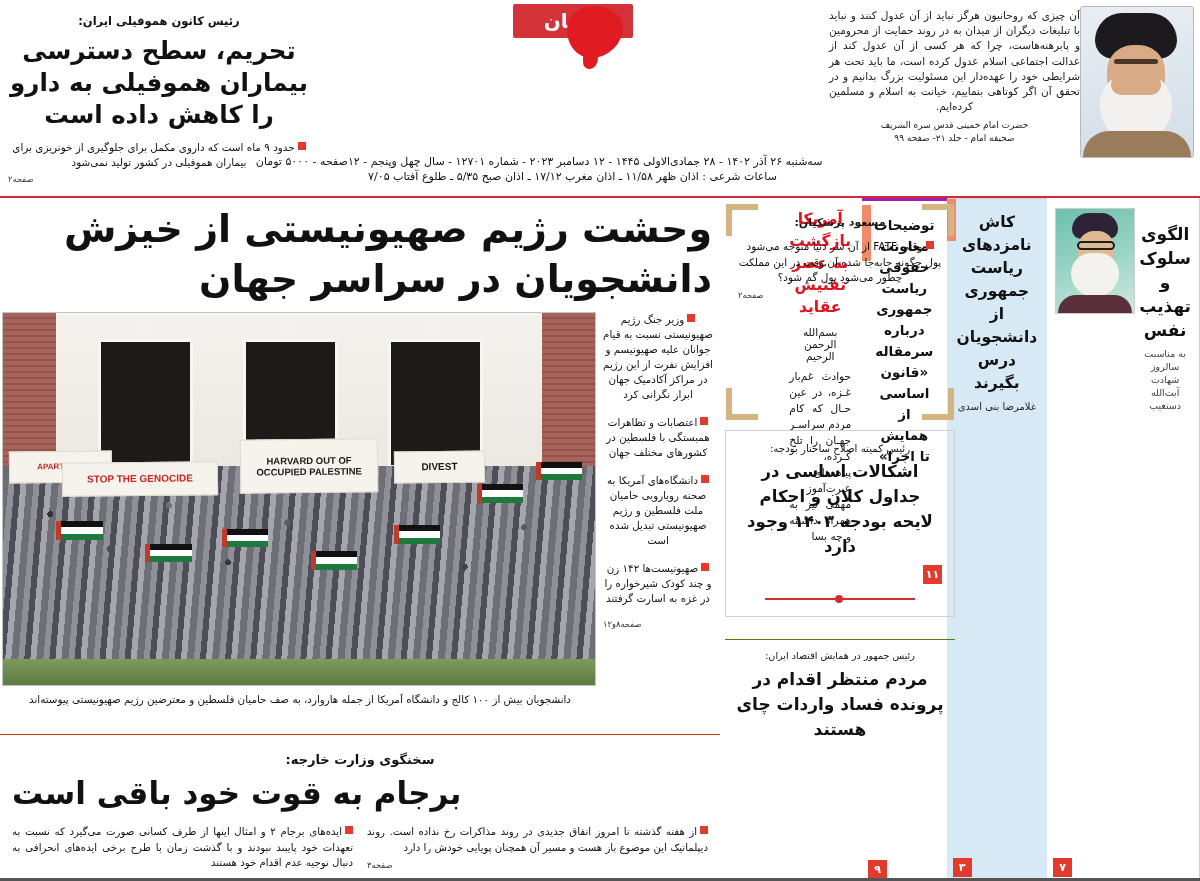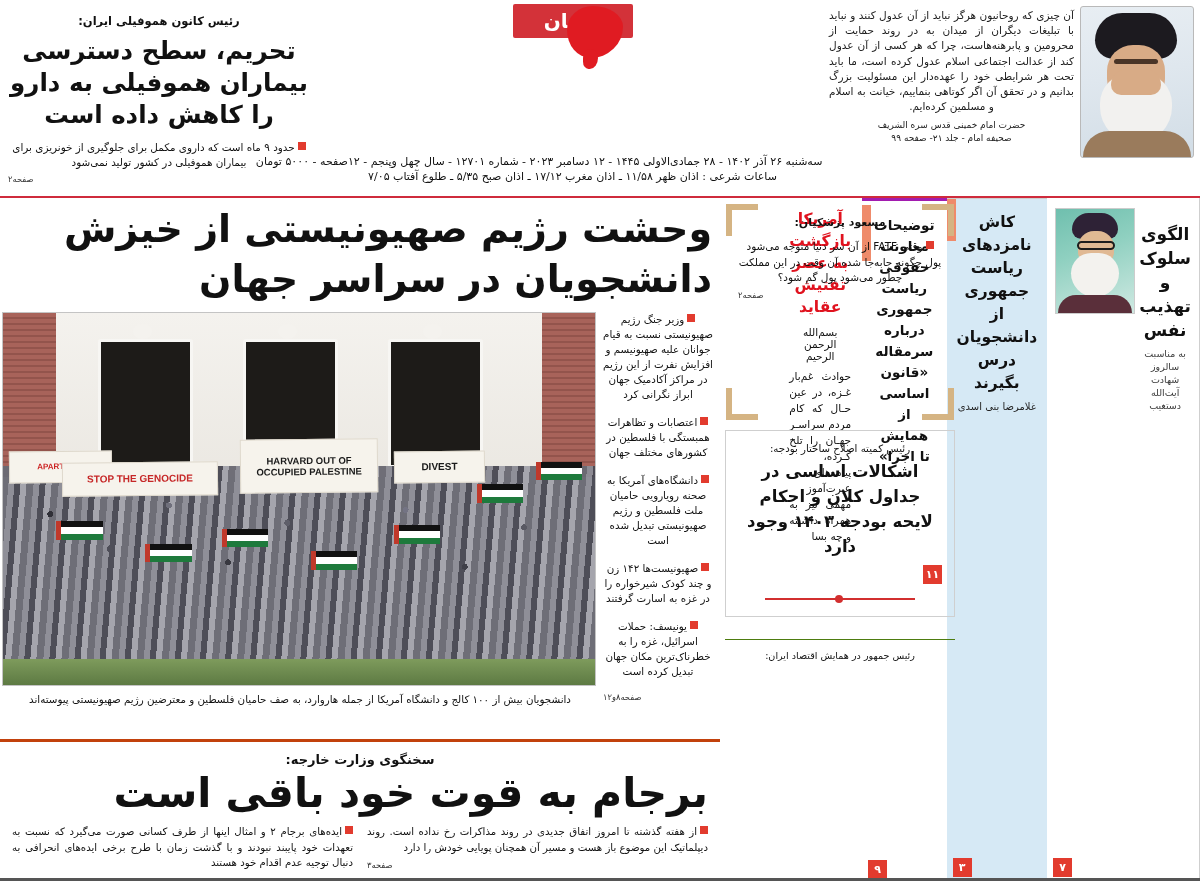--- a/index.html
+++ b/index.html
@@ -11,21 +11,21 @@
   }
   .page{width:1200px;height:881px;position:relative;}
 
   
   .masthead{
     height:196px;width:1200px;position:relative;display:flex;
     flex-direction:row;align-items:flex-start;
   }
   .mh-left{
     width:375px;flex:0 0 375px;display:flex;flex-direction:row;
-    padding:6px 6px 0 4px;box-sizing:border-box;gap:6px;
+    padding:6px 6px 0 4px;box-sizing:border-box;
   }
   .imam-portrait{
     width:112px;height:150px;flex:0 0 112px;border:1px solid #b9b9b9;
     border-radius:3px;overflow:hidden;position:relative;
     background:linear-gradient(170deg,#e8eef3 0%,#dfe7ee 45%,#d2dde6 100%);
   }
   .imam-portrait .turban{
     position:absolute;left:14px;top:6px;width:82px;height:46px;
     background:#1c1a1f;border-radius:44px 44px 30px 30px;
   }
@@ -296,25 +296,25 @@
   .ph-flag.f5{left:66%;top:57%;}
   .ph-flag.f6{left:80%;top:46%;}
   .ph-flag.f7{left:90%;top:40%;}
   .photo-caption{
     font-size:10.3px;line-height:15px;text-align:center;padding:6px 4px 4px 4px;color:#111;
   }
 
   
   .fm-wrap{display:flex;flex-direction:row;width:100%;box-sizing:border-box;}
   .box-fm{
-    padding:10px 12px 8px 12px;box-sizing:border-box;width:100%;
-    border-top:3px solid #c2410c;
+    padding:17px 12px 8px 12px;box-sizing:border-box;width:100%;
+    border-top:1px solid #c2410c;
   }
   .fm-kicker{font-size:13px;font-weight:bold;text-align:center;margin-bottom:5px;}
-  .box-fm h2{margin:0;font-size:41px;line-height:42px;font-weight:bold;text-align:right;}
+  .box-fm h2{margin:0;font-size:31px;line-height:42px;font-weight:bold;text-align:left;}
   .fm-notes{display:flex;flex-direction:row;gap:14px;margin-top:10px;}
   .fm-note{flex:1;font-size:10.2px;line-height:15.2px;text-align:justify;color:#111;}
   .footer-rule{height:3px;background:#555;width:1200px;position:absolute;bottom:0;left:0;}
 </style>
 </head>
 <body>
 
 <div class="page">
 
   <div class="masthead">
@@ -423,36 +423,36 @@
 
       <div class="box-budget">
         <div class="bd-kicker">رئیس کمیته اصلاح ساختار بودجه:</div>
         <h3>اشکالات اساسی در جداول کلان و احکام لایحه بودجه ۱۴۰۳ وجود دارد</h3>
         <div class="pg-badge" style="margin-top:6px;">۱۱</div>
         <div class="divider-dot"></div>
       </div>
 
       <div class="box-eghtesad">
         <div class="eg-kicker">رئیس جمهور در همایش اقتصاد ایران:</div>
+        <h3>مردم منتظر اقدام در پرونده فساد واردات چای هستند</h3>
       </div>
     </div>
 
     <div class="col-main">
 
       <div class="headline-row">
         <h1>وحشت رژیم صهیونیستی از خیزش دانشجویان در سراسر جهان</h1>
       </div>
 
       <div class="mid-main">
         <div class="bullets-col">
           <div class="bullet"><span class="redsq"></span><span>وزیر جنگ رژیم صهیونیستی نسبت به قیام جوانان علیه صهیونیسم و افزایش نفرت از این رژیم در مراکز آکادمیک جهان ابراز نگرانی کرد</span></div>
           <div class="bullet"><span class="redsq"></span><span>اعتصابات و تظاهرات همبستگی با فلسطین در کشورهای مختلف جهان</span></div>
           <div class="bullet"><span class="redsq"></span><span>دانشگاه‌های آمریکا به صحنه رویارویی حامیان ملت فلسطین و رژیم صهیونیستی تبدیل شده است</span></div>
           <div class="bullet"><span class="redsq"></span><span>صهیونیست‌ها ۱۴۲ زن و چند کودک شیرخواره را در غزه به اسارت گرفتند</span></div>
-          <div class="bullet"><span class="redsq"></span><span>یونیسف: حملات اسرائیل، غزه را به خطرناک‌ترین مکان جهان تبدیل کرده است</span></div>
           <div class="bullets-pg">صفحه۸و۱۲</div>
         </div>
 
         <div class="photo-col">
           <div class="photo">
             <div class="ph-building"></div>
             <div class="ph-brick-l"></div>
             <div class="ph-brick-r"></div>
             <div class="ph-door d1"></div>
             <div class="ph-door d2"></div>

